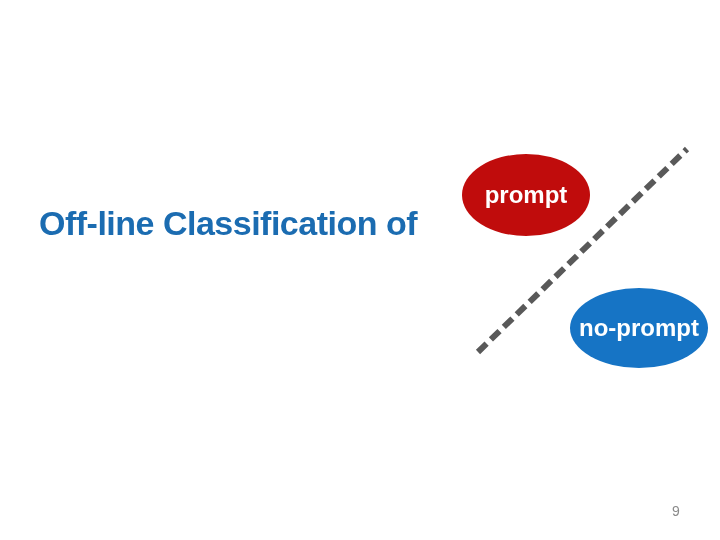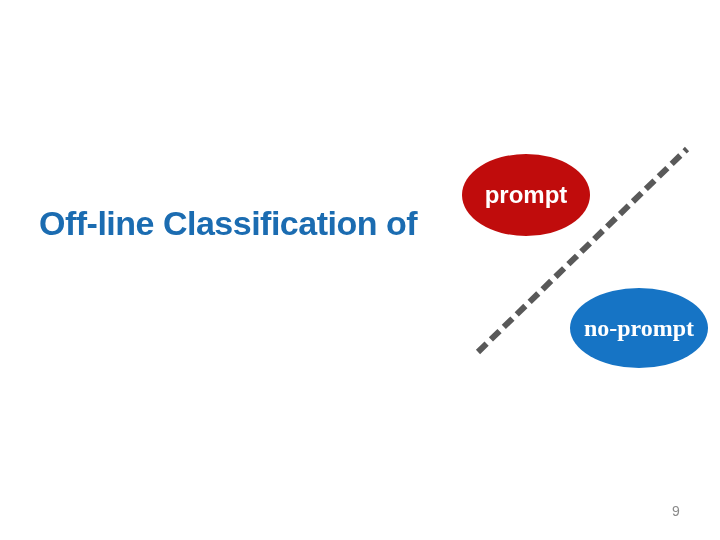--- a/index.html
+++ b/index.html
@@ -55,21 +55,20 @@
     width: 128px;
     height: 82px;
     background: var(--prompt-fill, #C00C0C);
   }
   .ellipse-noprompt {
     left: 570px;
     top: 288px;
     width: 138px;
     height: 80px;
     background: var(--no-prompt-fill, #1674C5);
-    font-family: Liberation Serif, serif;
   }
   .ellipse-label {
     color: var(--ellipse-label-text, #ffffff);
     font-weight: 700;
     font-size: 24px;
     white-space: nowrap;
   }
   .page-number {
     position: absolute;
     left: 666px;

